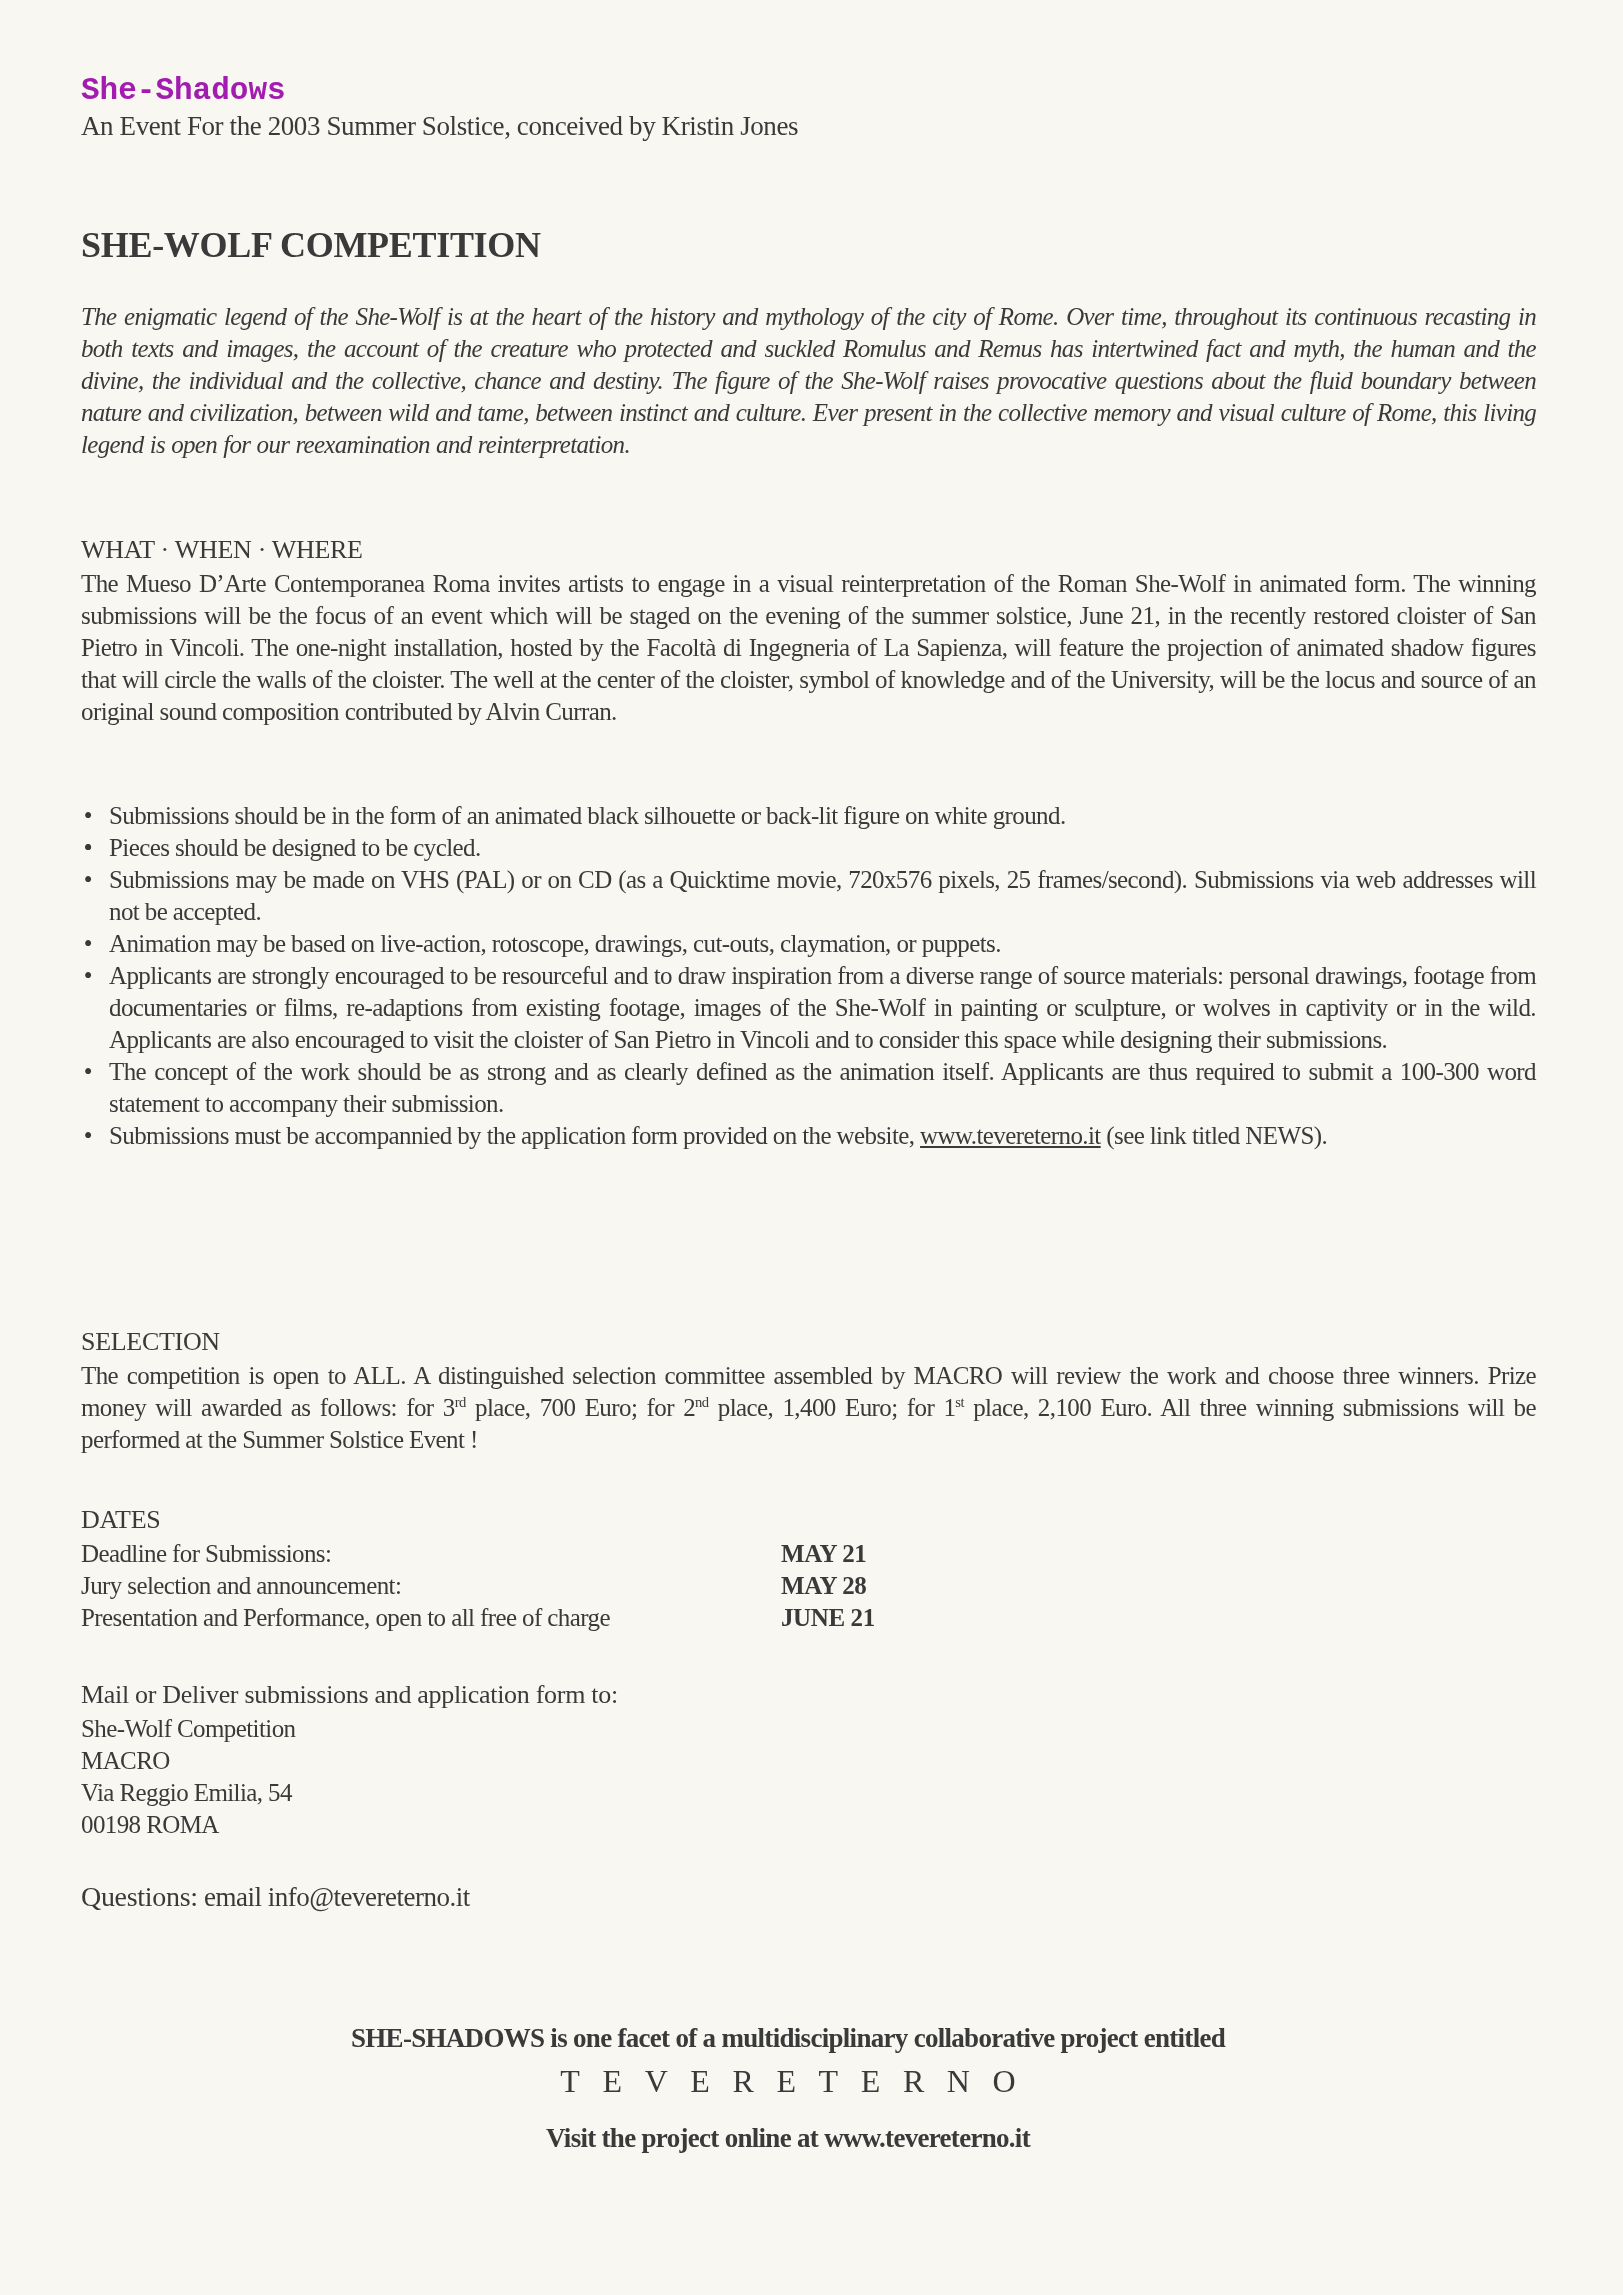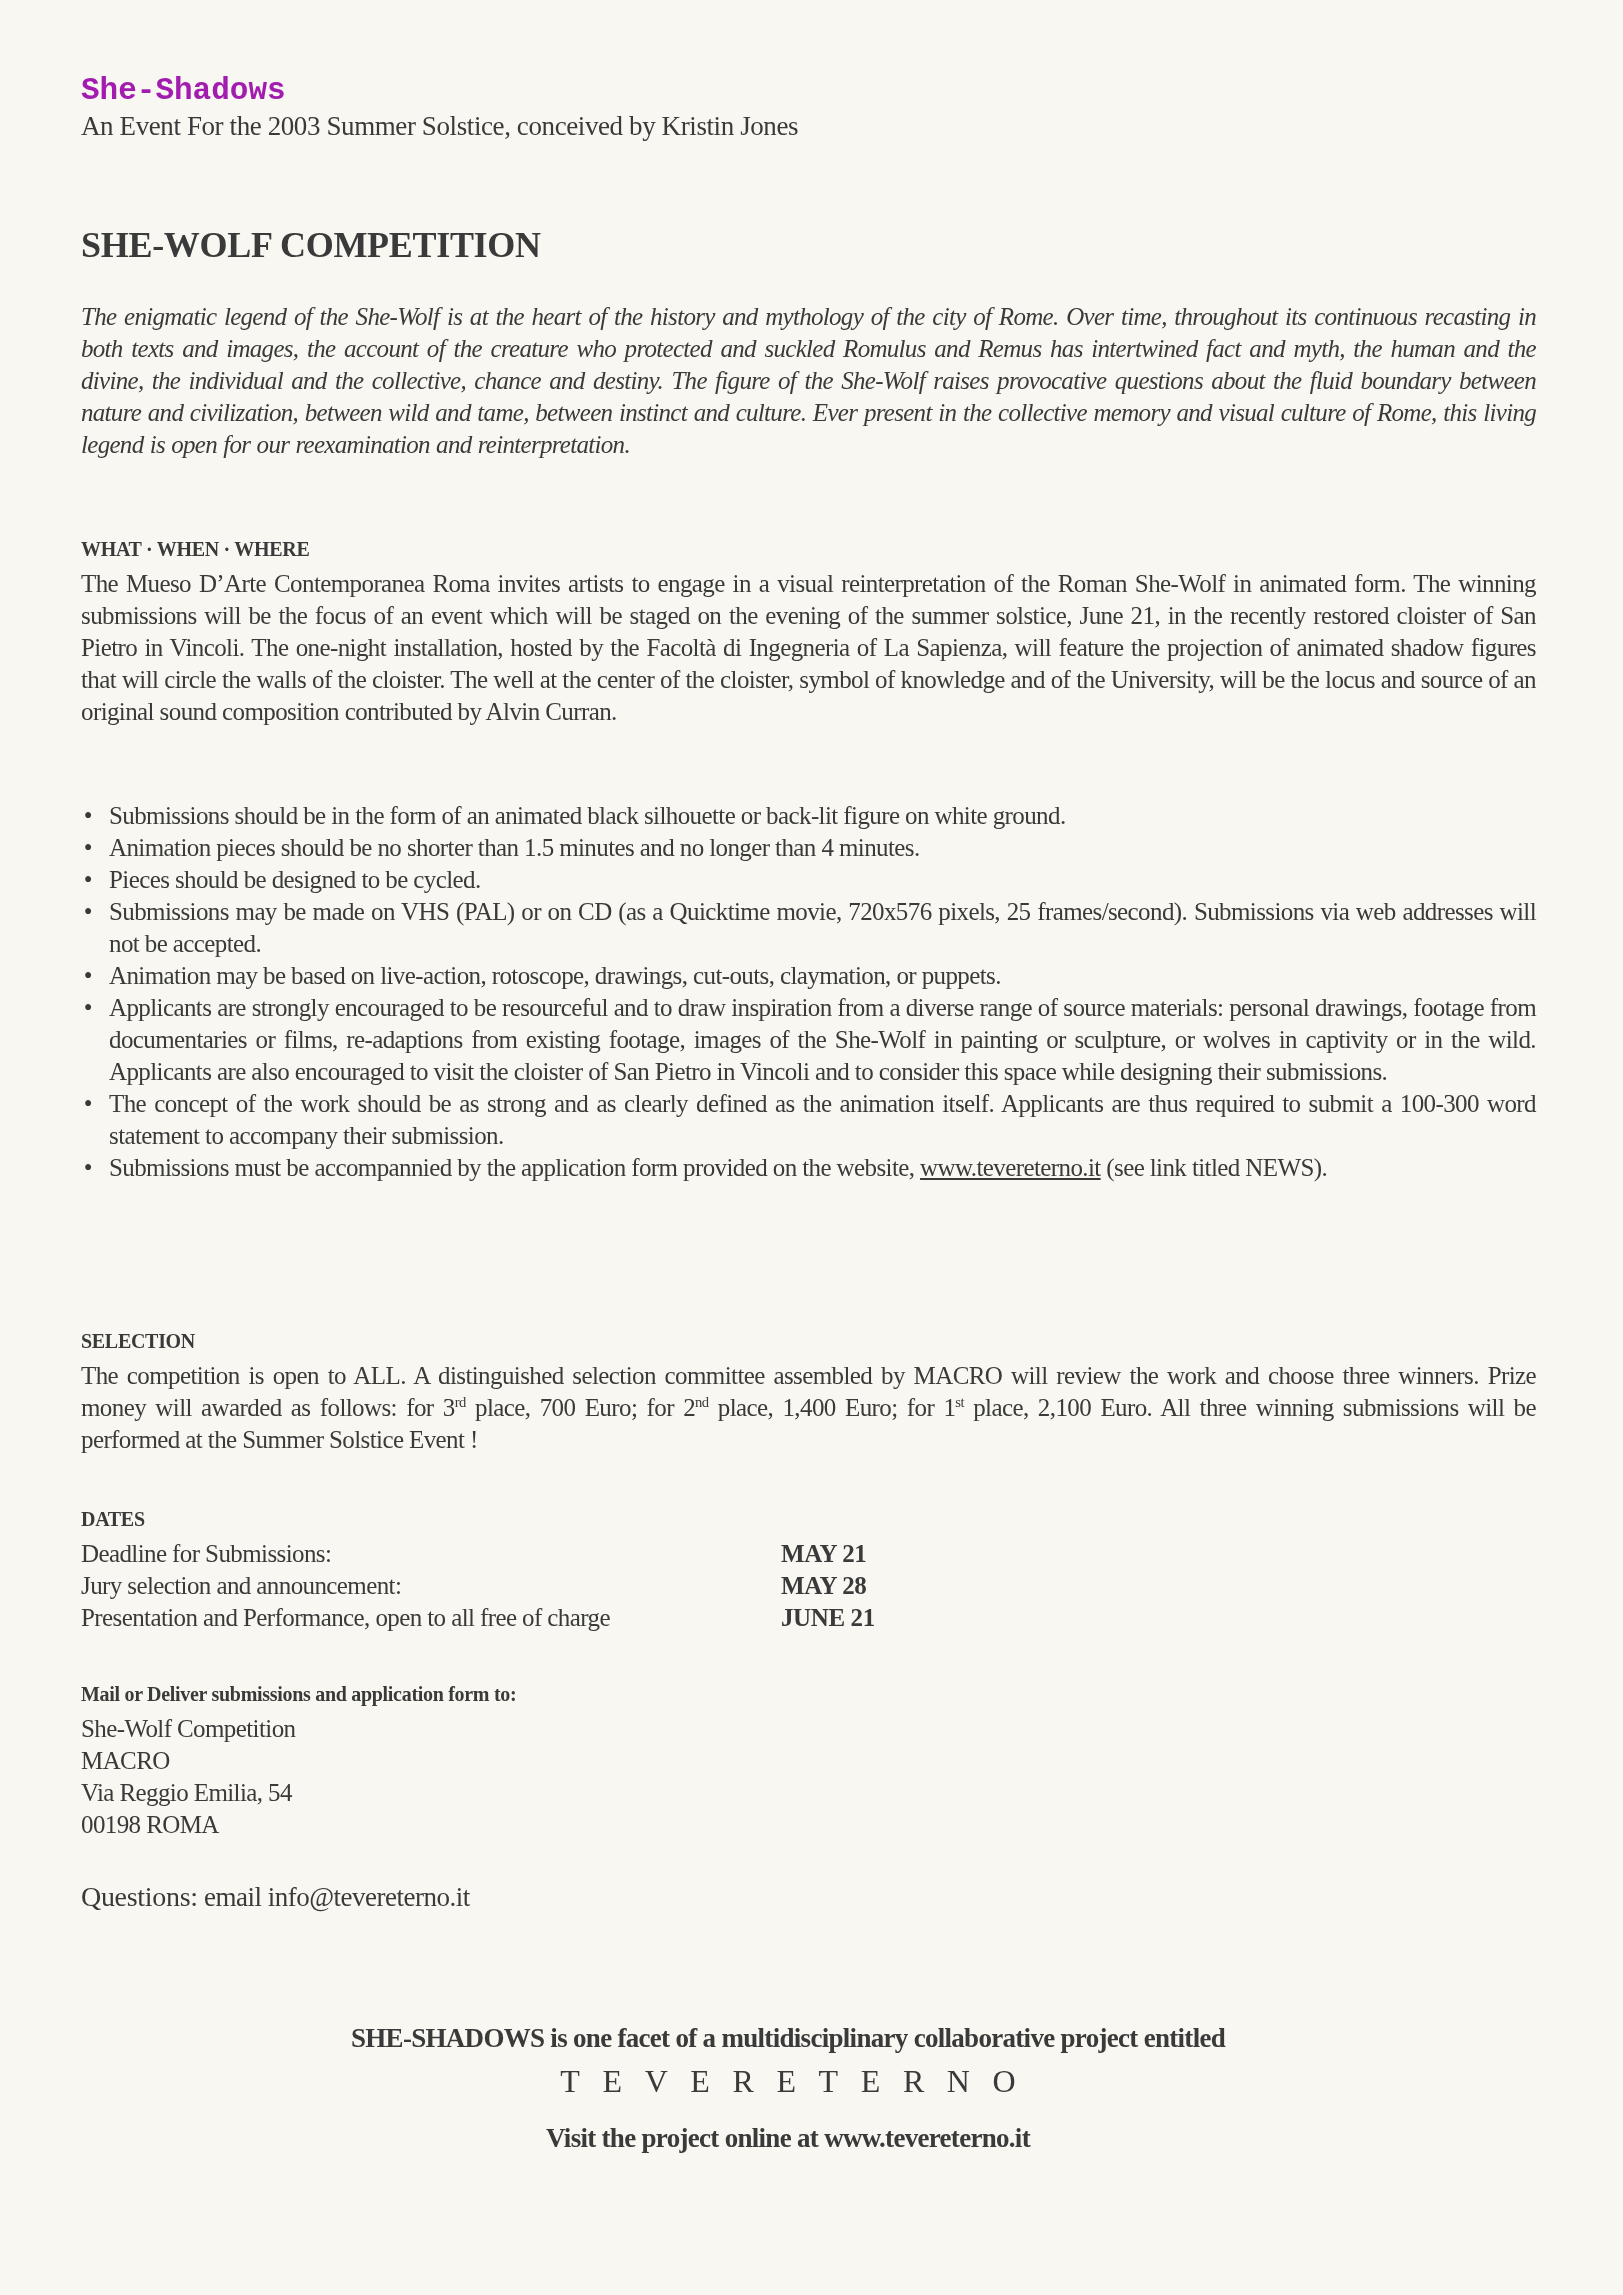--- a/index.html
+++ b/index.html
@@ -34,21 +34,21 @@
   }
   .intro {
     position: absolute; top: 301px; left: 0; width: 1455px;
     font-style: italic; font-size: 25px; line-height: 32px;
     text-align: justify;
     letter-spacing: -0.7px;
     word-spacing: 0.7px;
   }
   .section { position: absolute; left: 0; width: 1455px; }
   .h2 {
-    font-size: 20px; line-height: 35px; font-weight: bold;
+    font-size: 26px; line-height: 35px; font-weight: normal;
     letter-spacing: -0.3px;
     margin: 0 0 1.3px 0;
   }
   .body-text {
     font-size: 25px; line-height: 32px;
     text-align: justify;
     letter-spacing: -0.6px;
     margin: 0;
   }
   #sec-www { top: 532px; }
@@ -99,21 +99,21 @@
   <p class="intro" style="margin:0">The enigmatic legend of the She-Wolf is at the heart of the history and mythology of the city of Rome.  Over time, throughout its continuous recasting in both texts and images, the account of the creature who protected and suckled Romulus and Remus has intertwined fact and myth, the human and the divine, the individual and the collective, chance and destiny.  The figure of the She-Wolf raises provocative questions about the fluid boundary between nature and civilization, between wild and tame, between instinct and culture.  Ever present in the collective memory and visual culture of Rome, this living legend is open for our reexamination and reinterpretation.</p>
 
   <div class="section" id="sec-www">
     <div class="h2">WHAT · WHEN · WHERE</div>
     <p class="body-text">The Mueso D’Arte Contemporanea Roma invites artists to engage in a visual reinterpretation of the Roman She-Wolf in animated form. The winning submissions will be the focus of an event which will be staged on the evening of the summer solstice, June 21, in the recently restored cloister of San Pietro in Vincoli.  The one-night installation, hosted by the Facoltà di Ingegneria of La Sapienza, will feature the projection of animated shadow figures that will circle the walls of the cloister. The well at the center of the cloister, symbol of knowledge and of the University, will be the locus and source of an original sound composition contributed by Alvin Curran.</p>
   </div>
 
   <div class="section" id="sec-guidelines">
     <ul class="guides">
       <li><span class="bullet">•</span><span>Submissions should be in the form of an animated black silhouette or back-lit figure on white ground.</span></li>
-      <li><span class="bullet">•</span><span>Animation pieces should be no shorter than 1.5 minutes and no longer than 4 minutes.</span></li>
+      <li><span class="bullet">•</span></li>
       <li><span class="bullet">•</span><span>Pieces should be designed to be cycled.</span></li>
       <li><span class="bullet">•</span><span>Submissions may be made on VHS (PAL) or on CD (as a Quicktime movie, 720x576 pixels, 25 frames/second).  Submissions via web addresses will not be accepted.</span></li>
       <li><span class="bullet">•</span><span>Animation may be based on live-action, rotoscope, drawings, cut-outs, claymation, or puppets.</span></li>
       <li><span class="bullet">•</span><span>Applicants are strongly encouraged to be resourceful and to draw inspiration from a diverse range of source materials: personal drawings, footage from documentaries or films, re-adaptions from existing footage, images of the She-Wolf in painting or sculpture, or wolves in captivity or in the wild.  Applicants are also encouraged to visit the cloister of San Pietro in Vincoli and to consider this space while designing their submissions.</span></li>
       <li><span class="bullet">•</span><span>The concept of the work should be as strong and as clearly defined as the animation itself.  Applicants are thus required to submit a 100-300 word statement to accompany their submission.</span></li>
       <li style="text-align:left"><span class="bullet">•</span><span>Submissions must be accompannied by the application form provided on the website, </span><span class="link-u">www.tevereterno.it</span><span> (see link titled NEWS).</span></li>
     </ul>
   </div>
 
   <div class="section" id="sec-selection">

